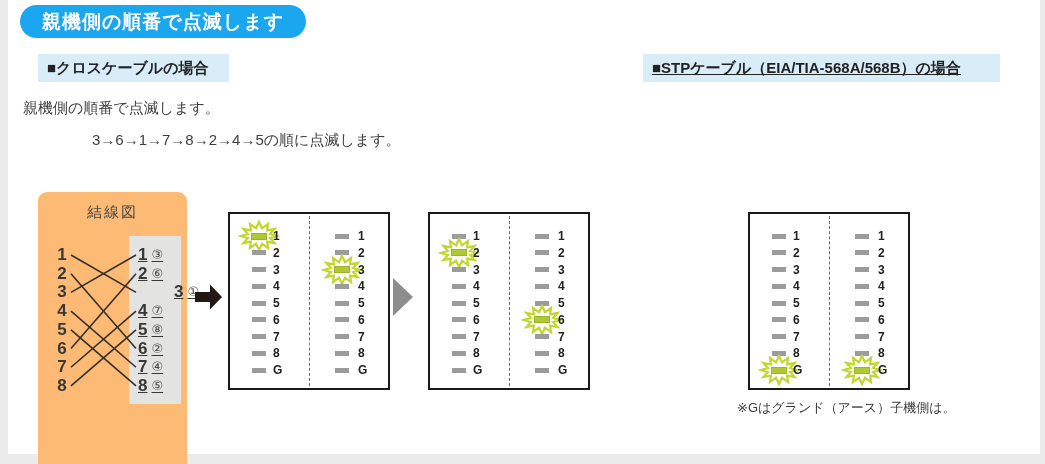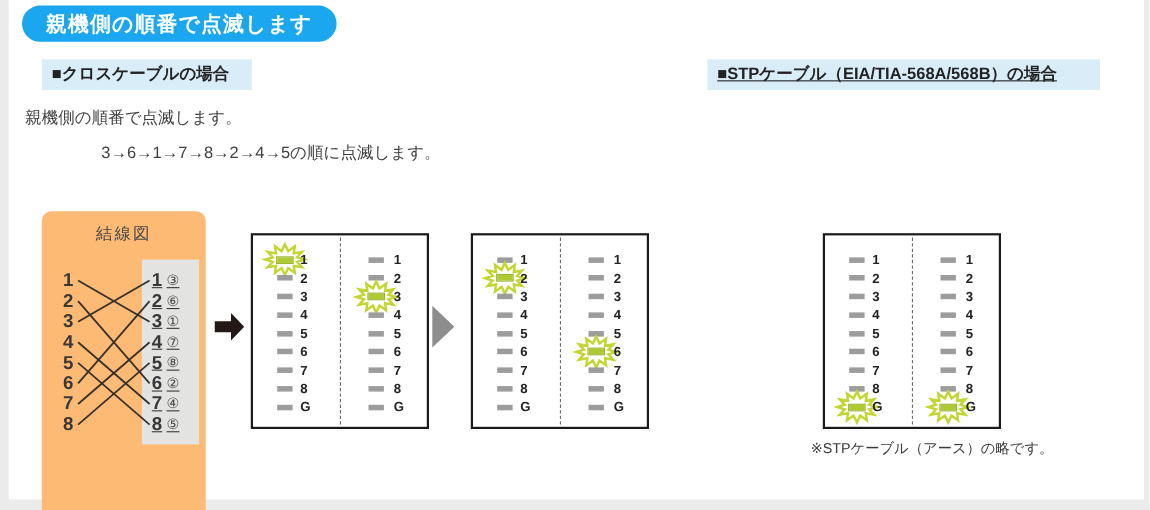--- a/index.html
+++ b/index.html
@@ -111,21 +111,21 @@
       <div class="wpin left" style="top: 53px;">1</div>
       <div class="wpin left" style="top: 71.71px;">2</div>
       <div class="wpin left" style="top: 90.42px;">3</div>
       <div class="wpin left" style="top: 109.13px;">4</div>
       <div class="wpin left" style="top: 127.84px;">5</div>
       <div class="wpin left" style="top: 146.55px;">6</div>
       <div class="wpin left" style="top: 165.26px;">7</div>
       <div class="wpin left" style="top: 183.97px;">8</div>
       <div class="wpin right" style="top: 53px;"><span>1</span><span class="circ">③</span></div>
       <div class="wpin right" style="top: 71.71px;"><span>2</span><span class="circ">⑥</span></div>
-      <div class="wpin right" style="top: 90.42px;"><span>3</span><span class="circ">①</span></div>
+      <div class="wpin right" style="top: 90.42px; margin-left: 36px;"><span>3</span><span class="circ">①</span></div>
       <div class="wpin right" style="top: 109.13px;"><span>4</span><span class="circ">⑦</span></div>
       <div class="wpin right" style="top: 127.84px;"><span>5</span><span class="circ">⑧</span></div>
       <div class="wpin right" style="top: 146.55px;"><span>6</span><span class="circ">②</span></div>
       <div class="wpin right" style="top: 165.26px;"><span>7</span><span class="circ">④</span></div>
       <div class="wpin right" style="top: 183.97px;"><span>8</span><span class="circ">⑤</span></div>
     </div>
 
   <svg class="arrow-black" width="28" height="28">
     <polygon points="0,9 15,9 15,1.5 27,14 15,26.5 15,19 0,19" fill="#231815"></polygon>
   </svg>
@@ -263,15 +263,15 @@
       </svg>
       <div class="led on" style="left: 22px; top: 153.5px;"></div>
       <div class="led-label" style="left: 43px; top: 148px;">G</div>
       <svg width="42" height="36" style="position:absolute;left:91px;top:138px;">
         <polygon points="21.0,4.0 24.0,10.3 30.0,5.9 29.1,12.3 36.6,11.0 32.1,15.9 39.0,18.0 32.1,20.1 36.6,25.0 29.1,23.7 30.0,30.1 24.0,25.7 21.0,32.0 18.0,25.7 12.0,30.1 12.9,23.7 5.4,25.0 9.9,20.1 3.0,18.0 9.9,15.9 5.4,11.0 12.9,12.3 12.0,5.9 18.0,10.3" fill="#ffffff" stroke="#c2d62f" stroke-width="2.2"></polygon>
       </svg>
       <div class="led on" style="left: 105px; top: 153.5px;"></div>
       <div class="led-label" style="left: 128px; top: 148px;">G</div>
     </div>
 
-  <div class="footnote">※STPケーブル（アース）の略です。</div>
+  <div class="footnote">※Gはグランド（アース）子機側は。</div>
 
 </div>
 
 </body></html>

